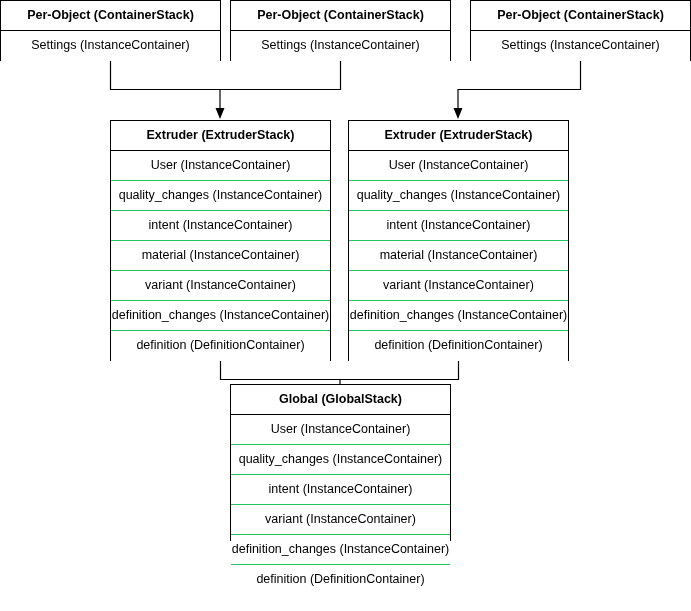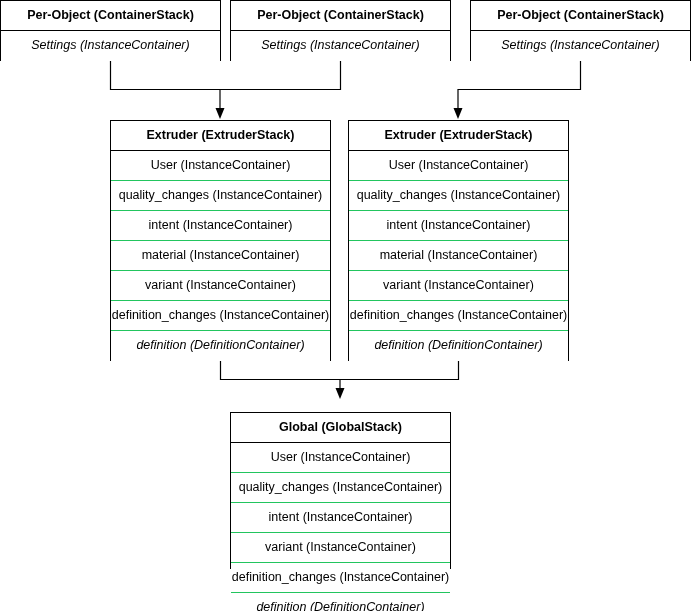--- a/index.html
+++ b/index.html
@@ -38,21 +38,20 @@
   }
   .row.header {
     font-weight: bold;
     border-bottom: 1px solid #000000;
   }
   .row.item {
     border-bottom: 1px solid #22c55e;
   }
   .row.item.last {
     border-bottom: none;
-    font-style: italic;
   }
   
   #edges {
     position: absolute;
     left: 0;
     top: 0;
     width: 691px;
     height: 611px;
     z-index: 1;
     pointer-events: none;
@@ -118,21 +117,21 @@
     <div class="row header">Extruder (ExtruderStack)</div>
     <div class="row item">User (InstanceContainer)</div>
     <div class="row item">quality_changes (InstanceContainer)</div>
     <div class="row item">intent (InstanceContainer)</div>
     <div class="row item">material (InstanceContainer)</div>
     <div class="row item">variant (InstanceContainer)</div>
     <div class="row item">definition_changes (InstanceContainer)</div>
     <div class="row item last">definition (DefinitionContainer)</div>
   </div>
 
-  <div class="stack" style="left:230px; top:412px; width:221px; height:157px;">
+  <div class="stack" style="left:230px; top:384px; width:221px; height:157px;">
     <div class="row header">Global (GlobalStack)</div>
     <div class="row item">User (InstanceContainer)</div>
     <div class="row item">quality_changes (InstanceContainer)</div>
     <div class="row item">intent (InstanceContainer)</div>
     <div class="row item">variant (InstanceContainer)</div>
     <div class="row item">definition_changes (InstanceContainer)</div>
     <div class="row item last">definition (DefinitionContainer)</div>
   </div>
 
 </div>

